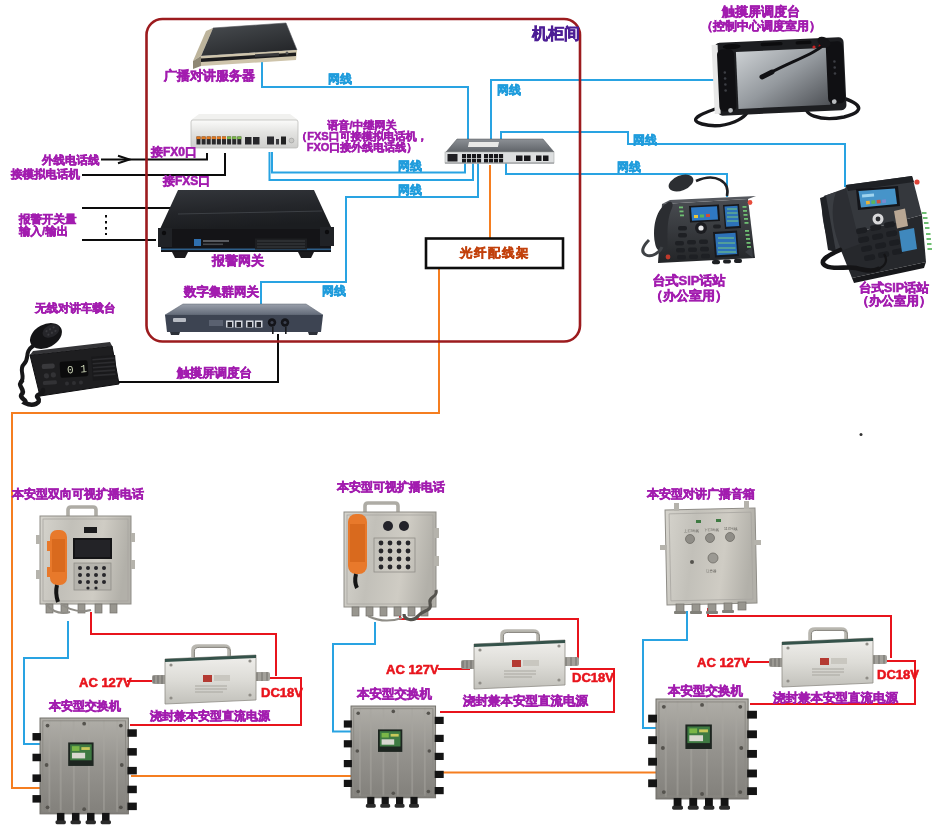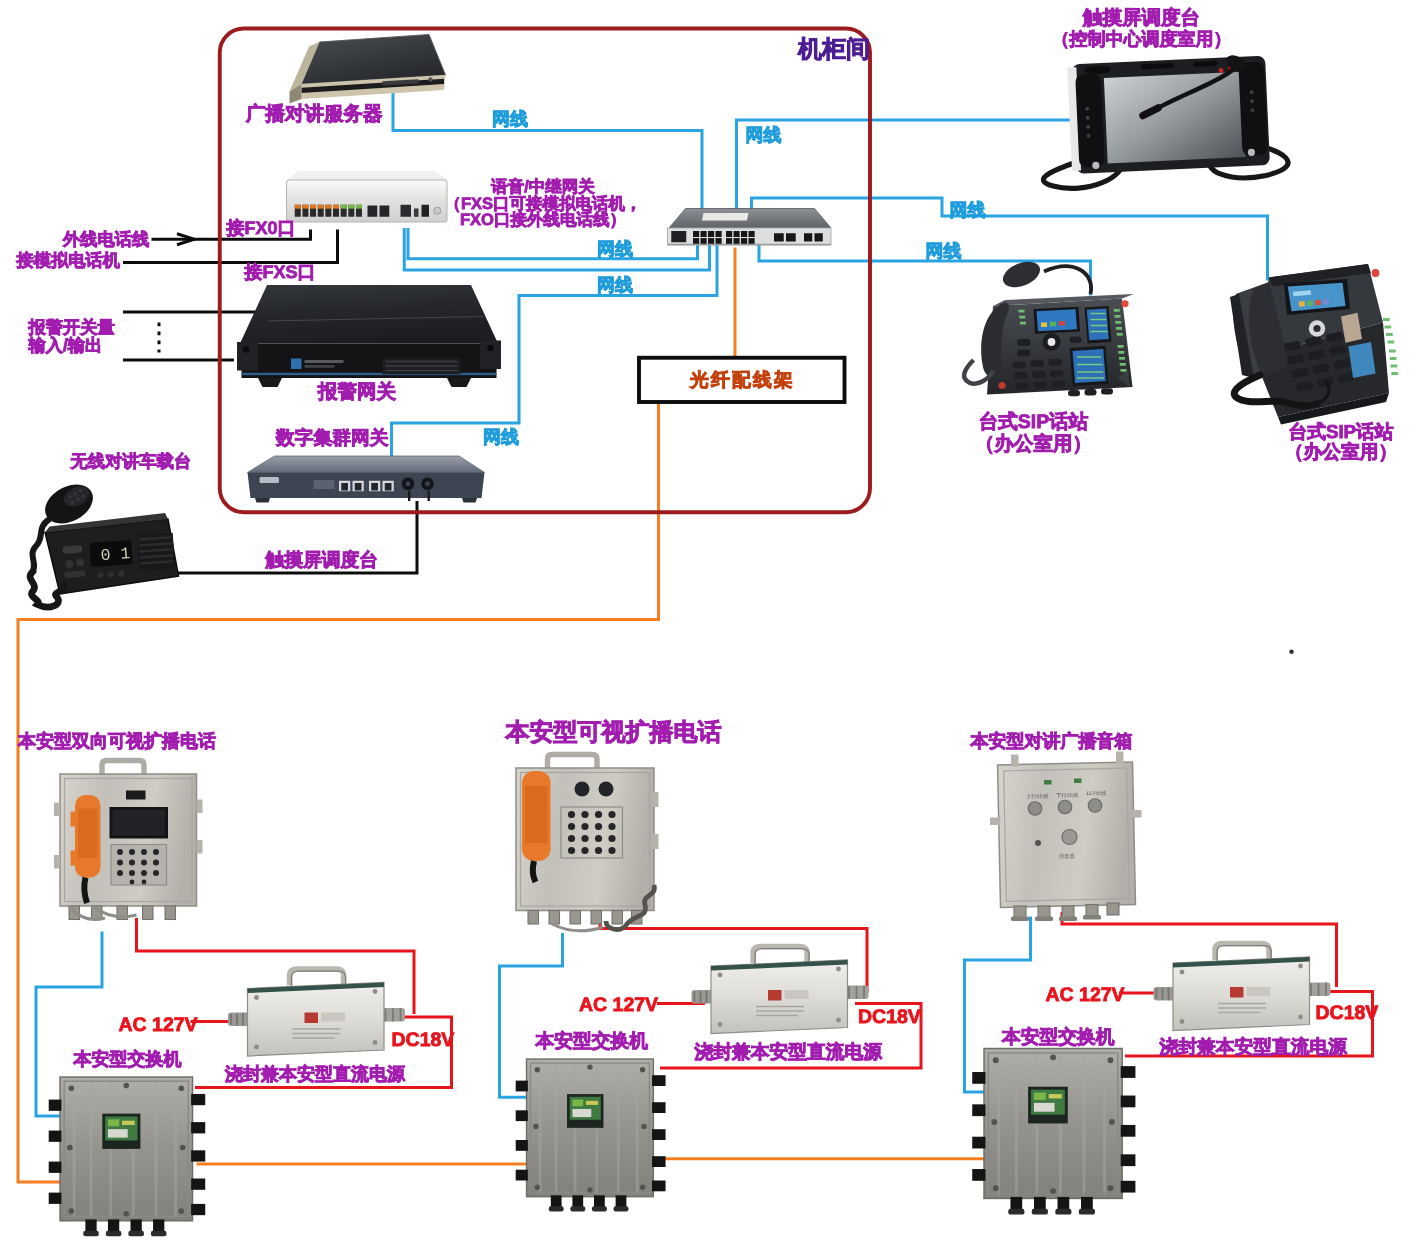--- a/index.html
+++ b/index.html
@@ -613,38 +613,38 @@
 <div class="lb" style="left:295px;top:120px;width:134px;text-align:center;font-size:11px;line-height:11px;">语音/中继网关<br>（FXS口可接模拟电话机，<br>FXO口接外线电话线）</div>
 <div class="lb red" style="left:532px;top:26px;font-size:16px;color:#4c1d95;">机柜间</div>
 <div class="lb" style="left:151px;top:146px;font-size:12px;">接FX0口</div>
 <div class="lb" style="left:163px;top:175px;font-size:12px;">接FXS口</div>
 <div class="lb" style="left:42px;top:154.5px;font-size:11.5px;">外线电话线</div>
 <div class="lb" style="left:11px;top:169px;font-size:11.5px;">接模拟电话机</div>
 <div class="lb" style="left:19px;top:213.5px;font-size:11.5px;">报警开关量</div>
 <div class="lb" style="left:19px;top:226px;font-size:11.5px;">输入/输出</div>
 <div class="lb" style="left:212px;top:254px;font-size:13px;">报警网关</div>
 <div class="lb" style="left:184px;top:285.5px;font-size:12.5px;">数字集群网关</div>
-<div class="lb" style="left:35px;top:303px;font-size:11.5px;margin-left:12px;">无线对讲车载台</div>
+<div class="lb" style="left:35px;top:303px;font-size:11.5px;">无线对讲车载台</div>
 <div class="lb" style="left:177px;top:367px;font-size:12.5px;">触摸屏调度台</div>
 <div class="lb blue" style="left:328px;top:72.5px;font-size:12px;">网线</div>
 <div class="lb blue" style="left:497px;top:84px;font-size:12px;">网线</div>
 <div class="lb blue" style="left:633px;top:134px;font-size:12px;">网线</div>
 <div class="lb blue" style="left:617px;top:160.5px;font-size:12px;">网线</div>
 <div class="lb blue" style="left:398px;top:159.5px;font-size:12px;">网线</div>
 <div class="lb blue" style="left:398px;top:183.5px;font-size:12px;">网线</div>
 <div class="lb blue" style="left:322px;top:284.5px;font-size:12px;">网线</div>
 <div class="lb" style="left:430px;top:247px;font-size:12.5px;color:#c2410c;letter-spacing:1.5px;width:130px;text-align:center;">光纤配线架</div>
 <div class="lb" style="left:650px;top:5px;width:222px;text-align:center;font-size:13px;">触摸屏调度台</div>
 <div class="lb" style="left:650px;top:20px;width:222px;text-align:center;font-size:12px;">（控制中心调度室用）</div>
 <div class="lb" style="left:610px;top:274px;width:158px;text-align:center;font-size:13px;">台式SIP话站</div>
 <div class="lb" style="left:610px;top:288.5px;width:158px;text-align:center;font-size:13px;">（办公室用）</div>
 <div class="lb" style="left:815px;top:282px;width:158px;text-align:center;font-size:12.5px;">台式SIP话站</div>
 <div class="lb" style="left:815px;top:294.5px;width:158px;text-align:center;font-size:12.5px;">（办公室用）</div>
 <div class="lb" style="left:12px;top:488px;font-size:12px;">本安型双向可视扩播电话</div>
-<div class="lb" style="left:337px;top:481px;font-size:16px;">本安型可视扩播电话</div>
+<div class="lb" style="left:337px;top:481px;font-size:12px;">本安型可视扩播电话</div>
 <div class="lb" style="left:647px;top:488px;font-size:12px;">本安型对讲广播音箱</div>
 <div class="lb red" style="left:79px;top:676px;font-size:13px;">AC 127V</div>
 <div class="lb red" style="left:386px;top:663px;font-size:13px;">AC 127V</div>
 <div class="lb red" style="left:697px;top:656px;font-size:13px;">AC 127V</div>
 <div class="lb red" style="left:261px;top:685.5px;font-size:13px;">DC18V</div>
 <div class="lb red" style="left:572px;top:671px;font-size:13px;">DC18V</div>
 <div class="lb red" style="left:877px;top:668px;font-size:13px;">DC18V</div>
 <div class="lb" style="left:49px;top:700px;font-size:12px;">本安型交换机</div>
 <div class="lb" style="left:357px;top:688px;font-size:12.5px;">本安型交换机</div>
 <div class="lb" style="left:668px;top:684.5px;font-size:12.5px;">本安型交换机</div>

